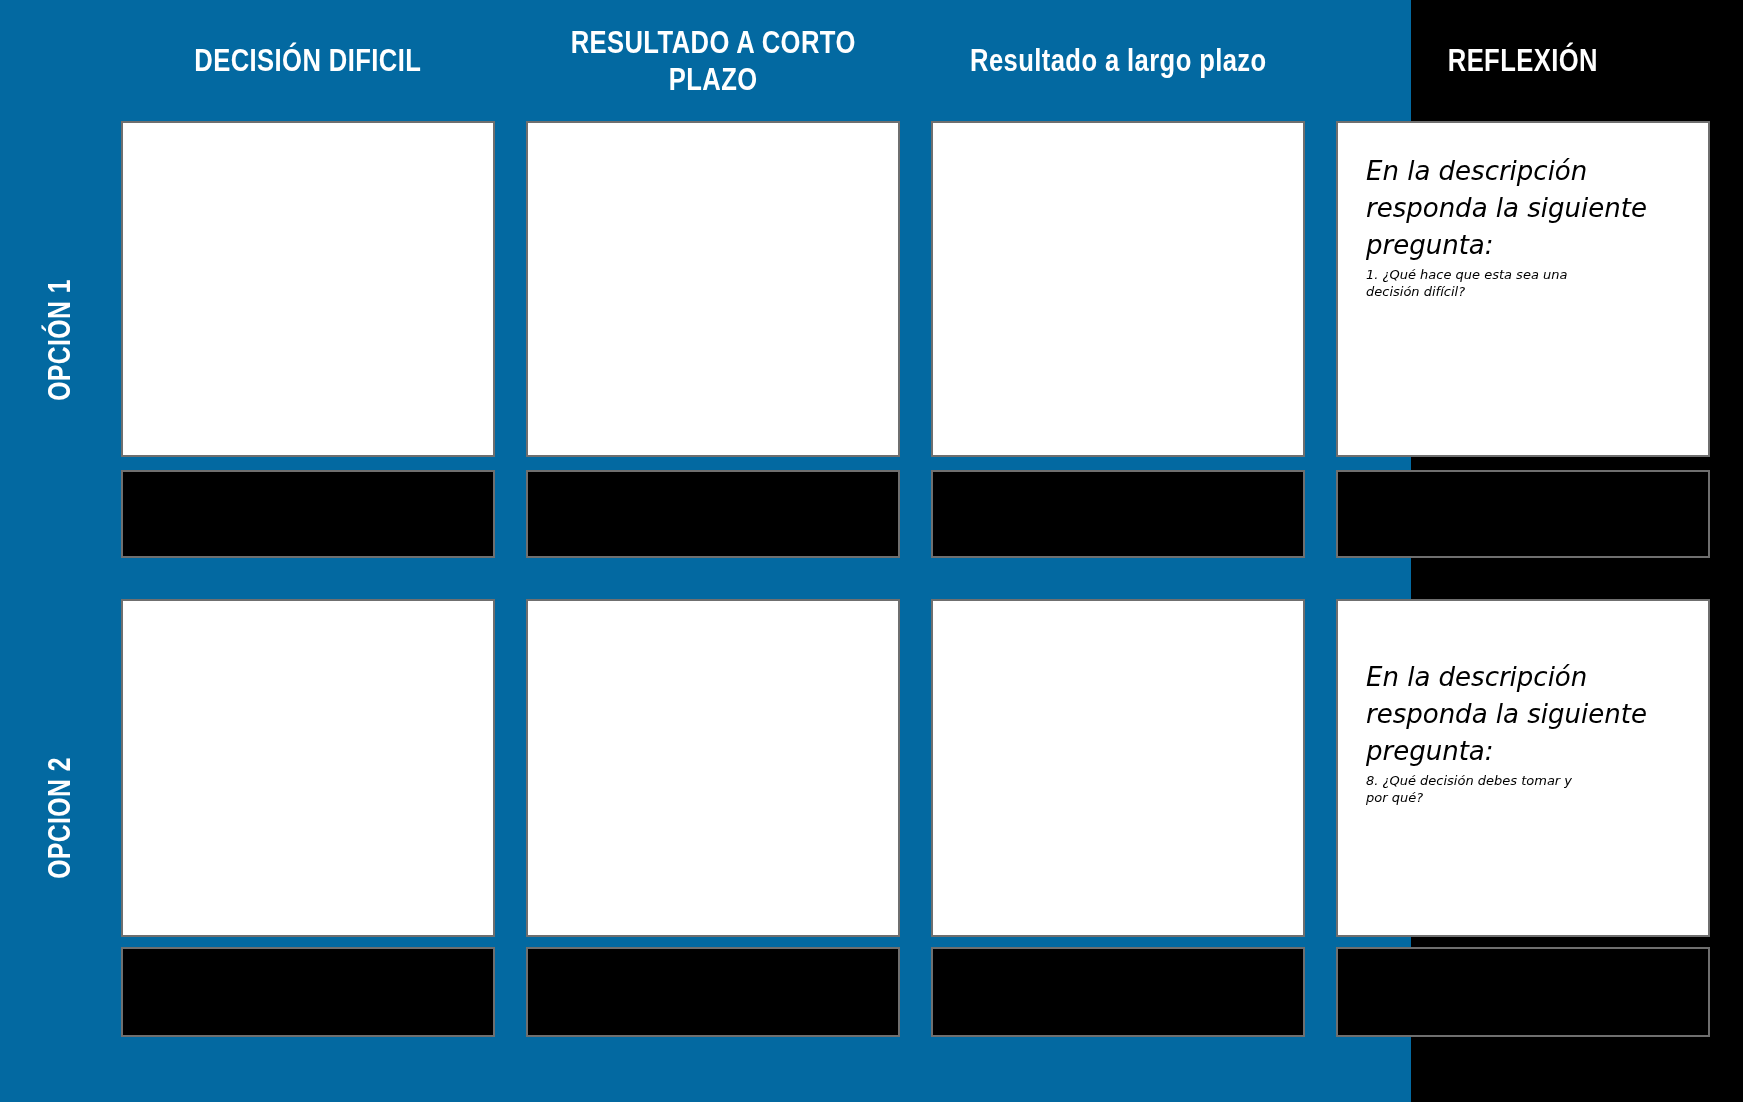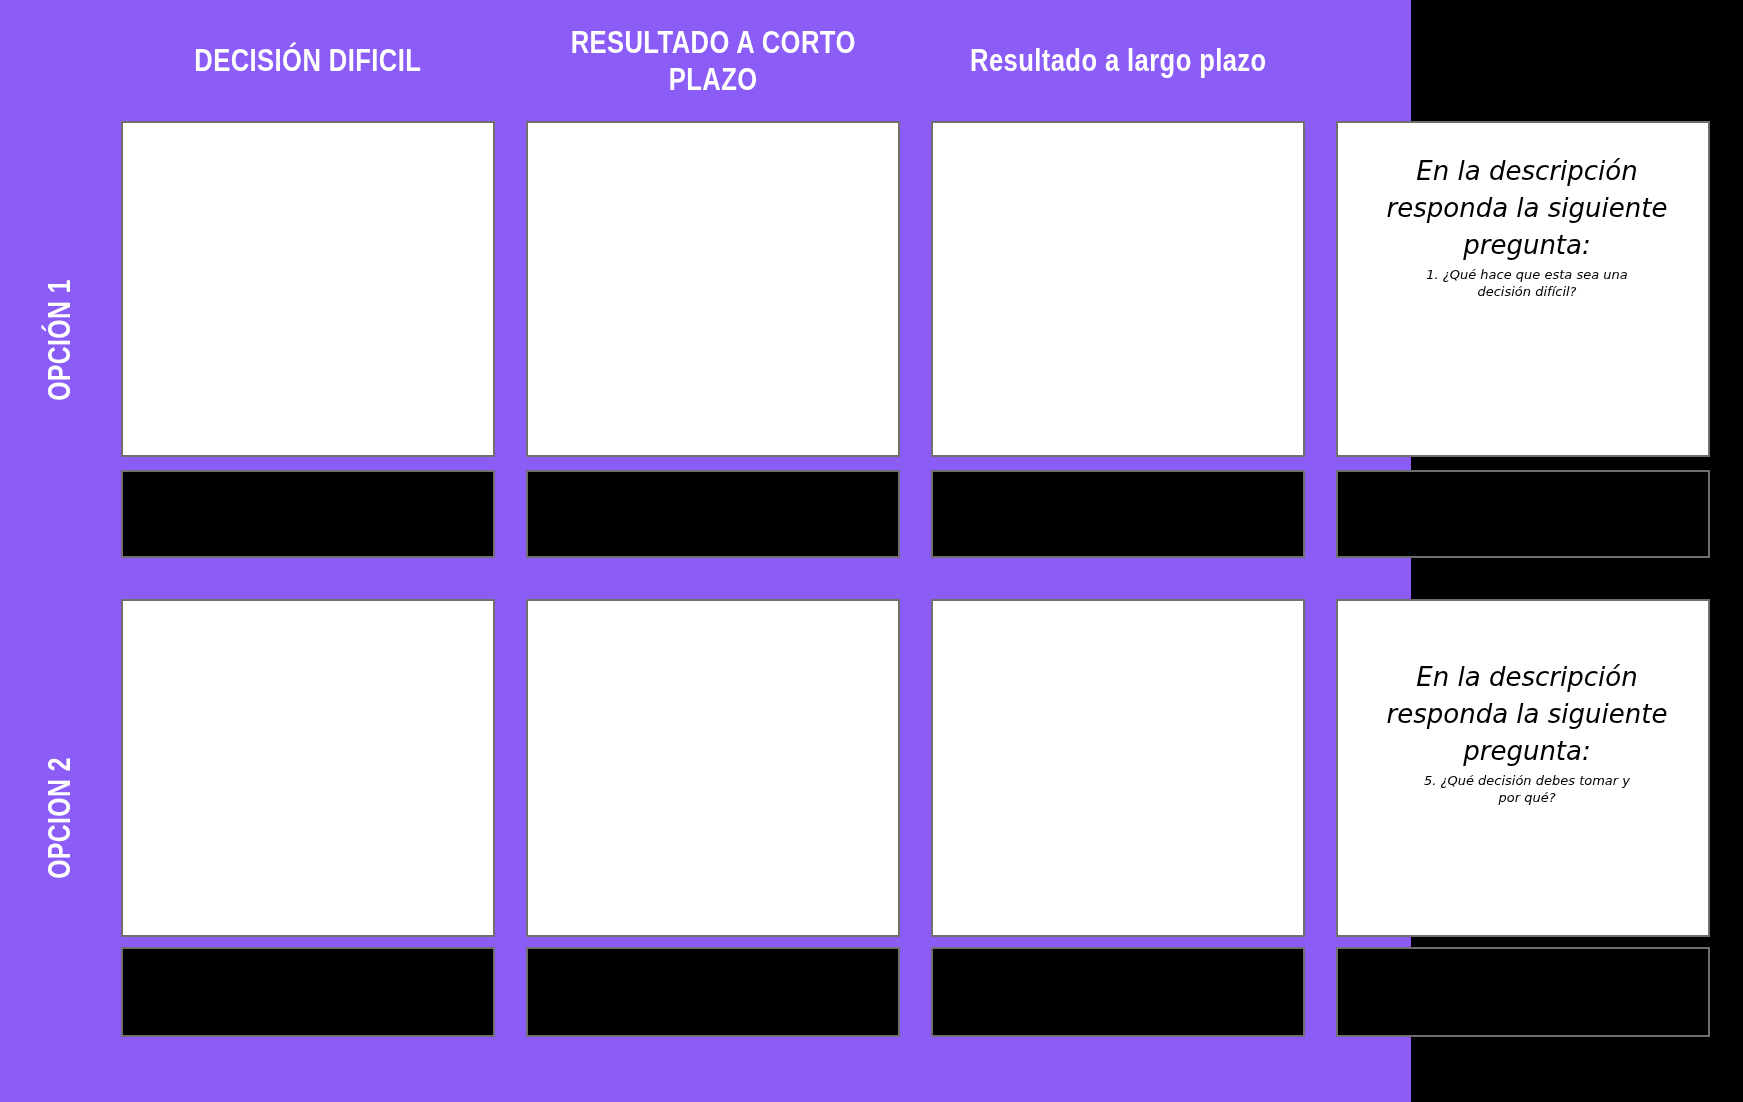--- a/index.html
+++ b/index.html
@@ -1,19 +1,19 @@
 <!DOCTYPE html>
 <html><head>
 <meta charset="utf-8">
 <style>
   html,body{margin:0;padding:0;background:#000;}
   .board{
     position:relative;
     width:1411px;height:1102px;
-    background:#8b5cf6;
+    background:#0369a1;
     display:grid;
     grid-template-columns:121px 374px 31px 374px 31px 374px 31px 374px 1fr;
     grid-template-rows:121px 336px 13px 88px 41px 338px 10px 90px 1fr;
     font-family:"Liberation Sans", sans-serif;
   }
   
   .gc1{grid-column:1}.gc2{grid-column:2}.gc4{grid-column:4}.gc6{grid-column:6}.gc8{grid-column:8}
   .gr1{grid-row:1}.gr2{grid-row:2}.gr4{grid-row:4}.gr6{grid-row:6}.gr8{grid-row:8}
   .rspan1{grid-row:2/5}.rspan2{grid-row:6/9}
 
@@ -49,21 +49,21 @@
     border:2px solid #6f6f6f;
     box-sizing:border-box;
   }
   .desc{
     background:#000;
     border:2px solid #6f6f6f;
     box-sizing:border-box;
   }
   .reflection{
     color:#000;
-    text-align:center;
+    text-align:left;
     font-family:"DejaVu Sans", sans-serif;
     font-style:italic;
     padding:30px 20px 0 28px;
   }
   .reflection.low{padding-top:58px;}
   .reflection .prompt{
     margin:0;
     font-size:26px;
     line-height:1.42;
     white-space:pre-line;
@@ -83,20 +83,23 @@
   <div class="header gr1 gc2">
     <span class="cond">DECISIÓN DIFICIL</span>
   </div>
   <div class="header gr1 gc6">
     <span class="cond">Resultado a largo plazo</span>
   </div>
   <div class="header gr1 gc4">
     <span class="cond">RESULTADO A CORTO
 PLAZO</span>
   </div>
+  <div class="header gr1 gc8">
+    <span class="cond">REFLEXIÓN</span>
+  </div>
 
   <div class="rowlabel gc1 rspan1">
     <span class="vlabel">OPCIÓN 1</span>
   </div>
 
   <div class="cell gr2 gc2"></div>
   <div class="cell gr2 gc4"></div>
   <div class="cell gr2 gc6"></div>
   <div class="cell reflection gr2 gc8">
     <p class="prompt">En la descripción
@@ -115,21 +118,21 @@
     <span class="vlabel">OPCION 2</span>
   </div>
 
   <div class="cell gr6 gc2"></div>
   <div class="cell gr6 gc4"></div>
   <div class="cell gr6 gc6"></div>
   <div class="cell reflection low gr6 gc8">
     <p class="prompt">En la descripción
 responda la siguiente
 pregunta:</p>
-    <p class="question">5. ¿Qué decisión debes tomar y
+    <p class="question">8. ¿Qué decisión debes tomar y
 por qué?</p>
   </div>
 
   <div class="desc gr8 gc2"></div>
   <div class="desc gr8 gc4"></div>
   <div class="desc gr8 gc6"></div>
   <div class="desc gr8 gc8"></div>
 
 </div>
 

